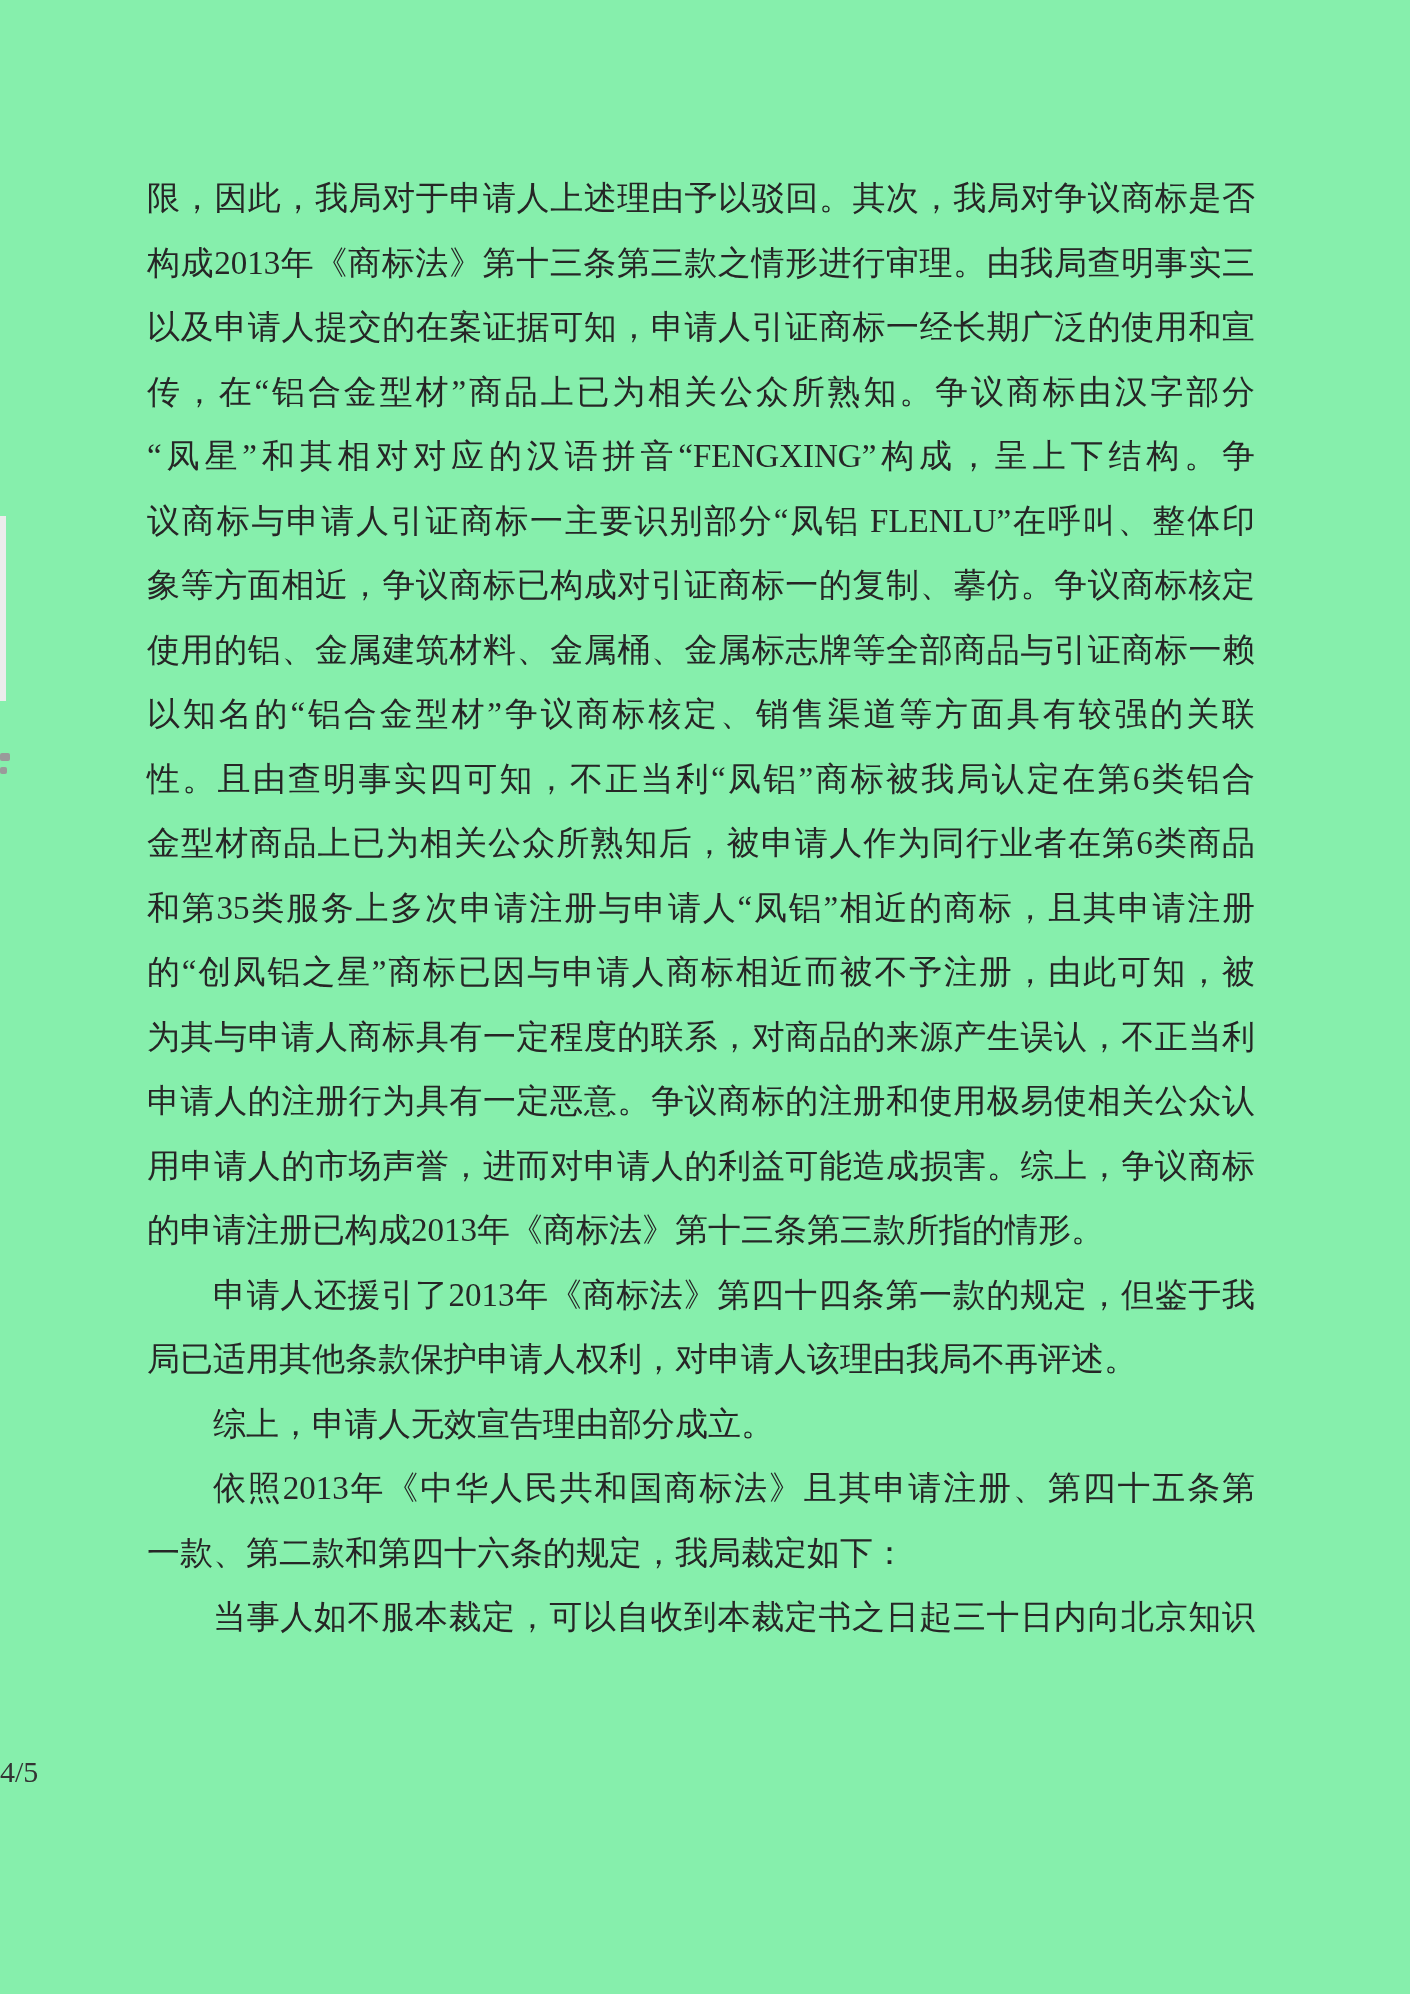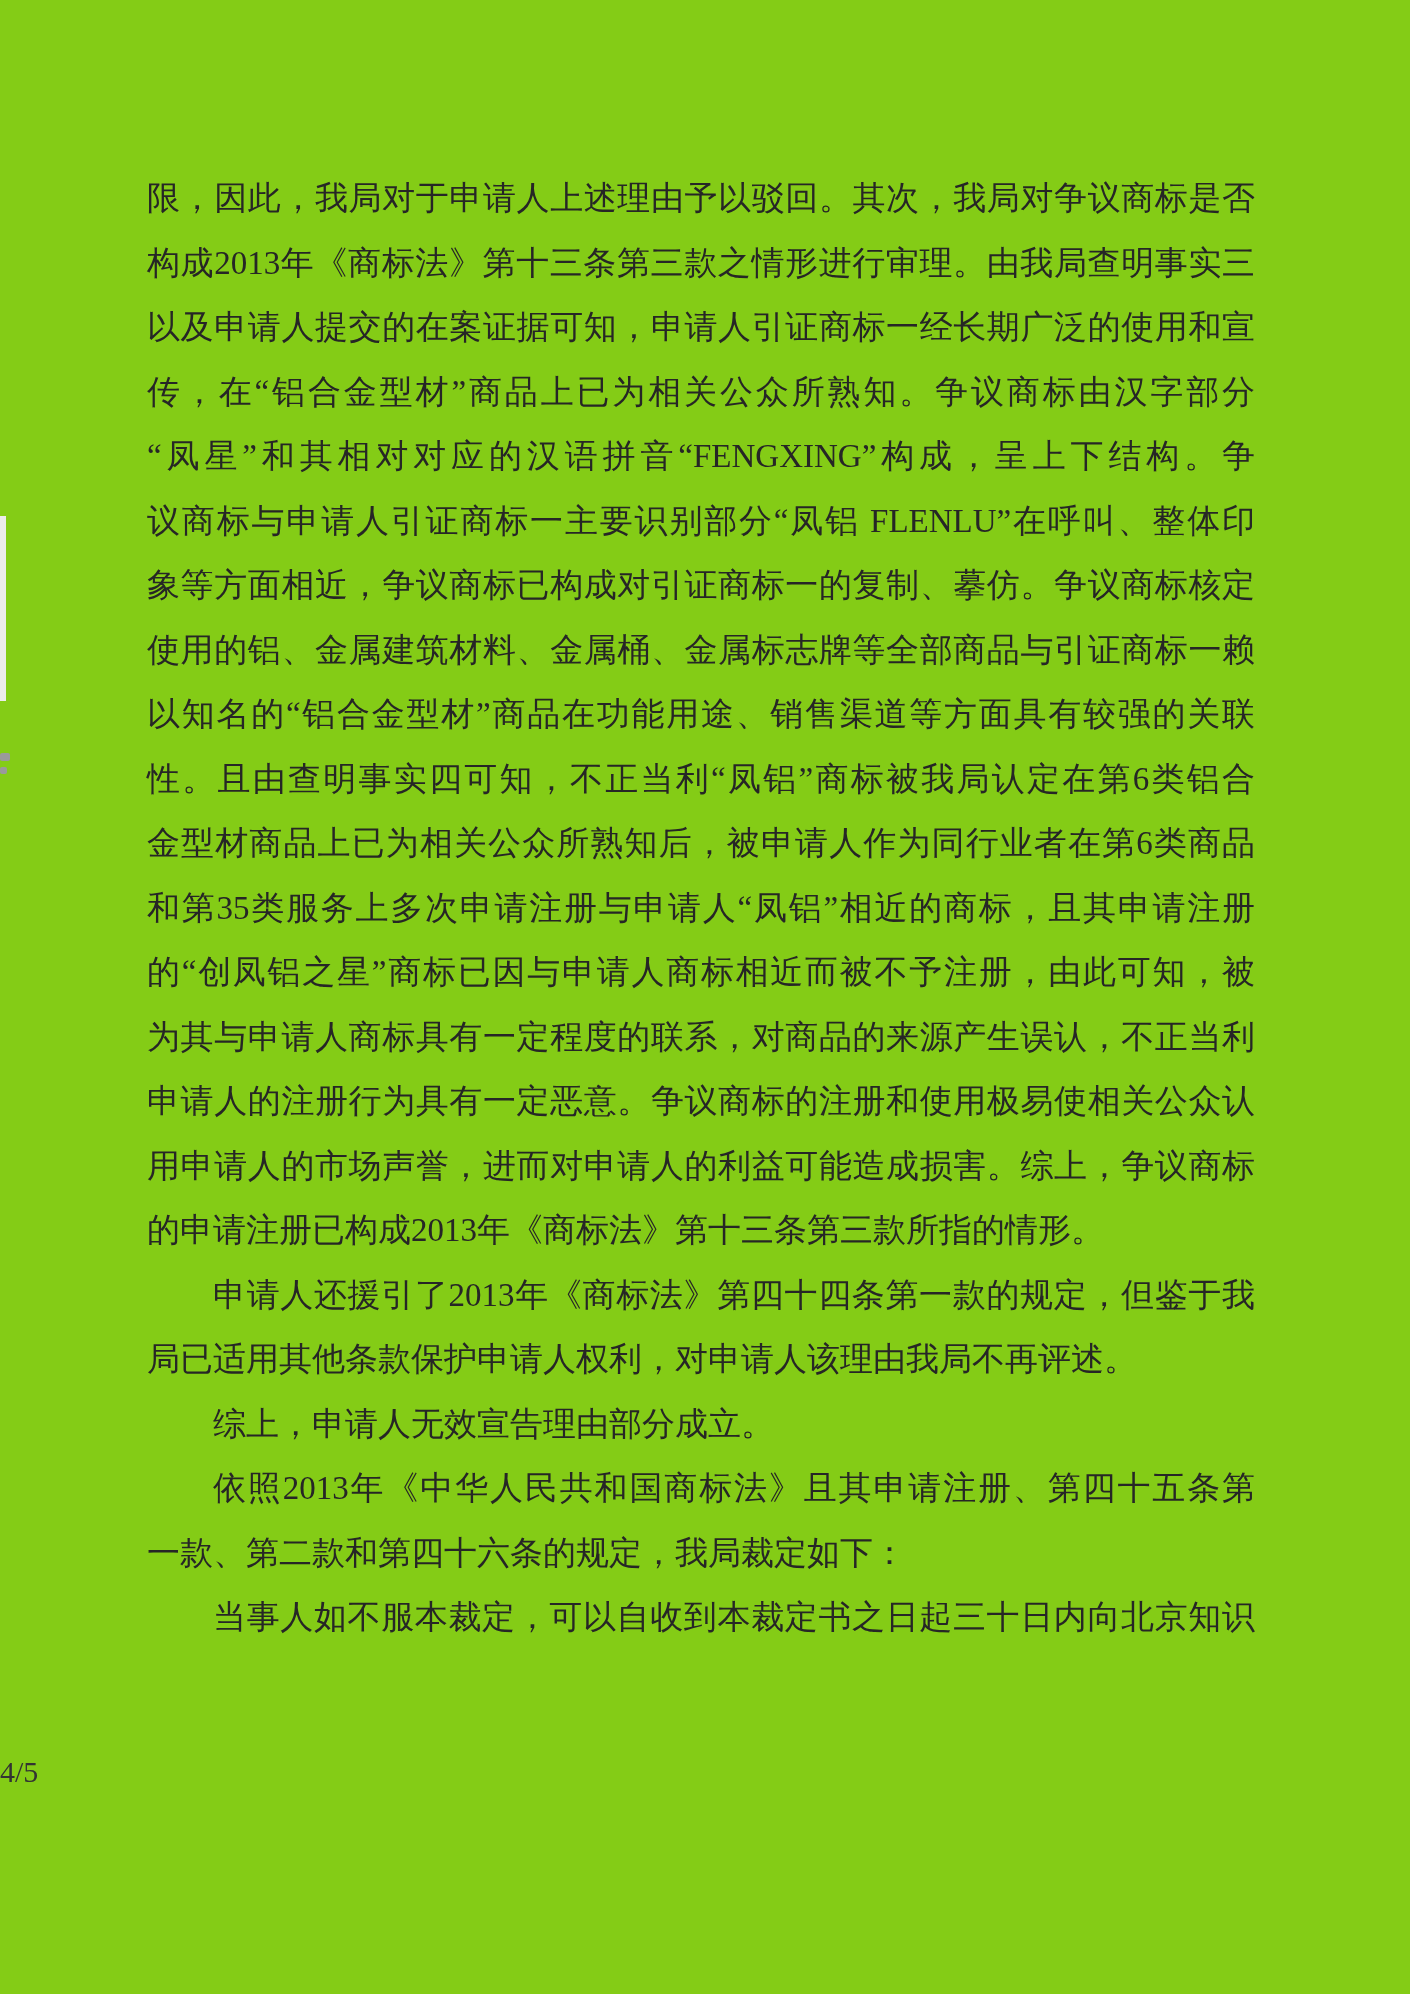--- a/index.html
+++ b/index.html
@@ -4,21 +4,21 @@
 <style>
   html, body {
     margin: 0;
     padding: 0;
     background: #ffffff;
   }
   .page {
     position: relative;
     width: 1410px;
     height: 1994px;
-    background: #84cc16;
+    background: #86efac;
     font-family: "Liberation Serif", "DejaVu Serif", serif;
     overflow: hidden;
   }
   .text-block {
     position: absolute;
     left: 147px;
     top: 166px;
     width: 1108px;
     font-size: 33px;
     line-height: 64.5px;
@@ -73,21 +73,21 @@
 
   <div class="text-block">
       <div class="line">限，因此，我局对于申请人上述理由予以驳回。其次，我局对争议商标是否</div>
       <div class="line">构成2013年《商标法》第十三条第三款之情形进行审理。由我局查明事实三</div>
       <div class="line">以及申请人提交的在案证据可知，申请人引证商标一经长期广泛的使用和宣</div>
       <div class="line">传，在“铝合金型材”商品上已为相关公众所熟知。争议商标由汉字部分</div>
       <div class="line">“凤星”和其相对对应的汉语拼音“FENGXING”构成，呈上下结构。争</div>
       <div class="line">议商标与申请人引证商标一主要识别部分“凤铝 FLENLU”在呼叫、整体印</div>
       <div class="line">象等方面相近，争议商标已构成对引证商标一的复制、摹仿。争议商标核定</div>
       <div class="line">使用的铝、金属建筑材料、金属桶、金属标志牌等全部商品与引证商标一赖</div>
-      <div class="line">以知名的“铝合金型材”商品在功能用途、销售渠道等方面具有较强的关联</div>
+      <div class="line">以知名的“铝合金型材”争议商标核定、销售渠道等方面具有较强的关联</div>
       <div class="line">性。且由查明事实四可知，不正当利“凤铝”商标被我局认定在第6类铝合</div>
       <div class="line">金型材商品上已为相关公众所熟知后，被申请人作为同行业者在第6类商品</div>
       <div class="line">和第35类服务上多次申请注册与申请人“凤铝”相近的商标，且其申请注册</div>
       <div class="line">的“创凤铝之星”商标已因与申请人商标相近而被不予注册，由此可知，被</div>
       <div class="line">为其与申请人商标具有一定程度的联系，对商品的来源产生误认，不正当利</div>
       <div class="line">申请人的注册行为具有一定恶意。争议商标的注册和使用极易使相关公众认</div>
       <div class="line">用申请人的市场声誉，进而对申请人的利益可能造成损害。综上，争议商标</div>
       <div class="line no-justify">的申请注册已构成2013年《商标法》第十三条第三款所指的情形。</div>
       <div class="line indent">申请人还援引了2013年《商标法》第四十四条第一款的规定，但鉴于我</div>
       <div class="line no-justify">局已适用其他条款保护申请人权利，对申请人该理由我局不再评述。</div>

